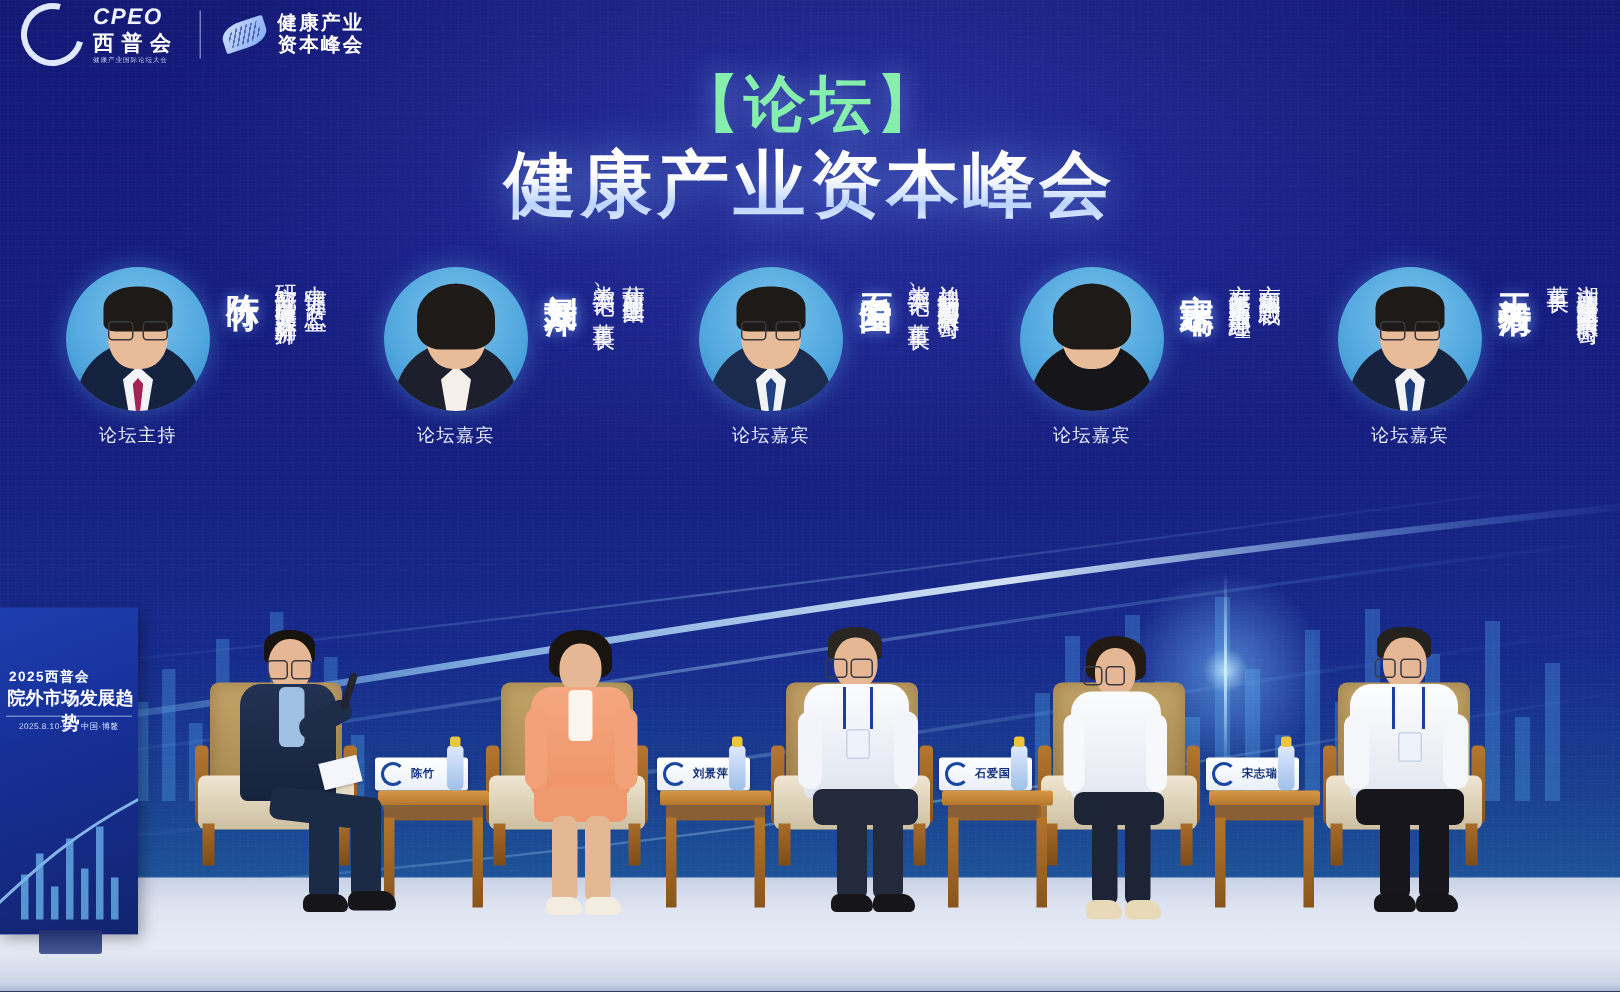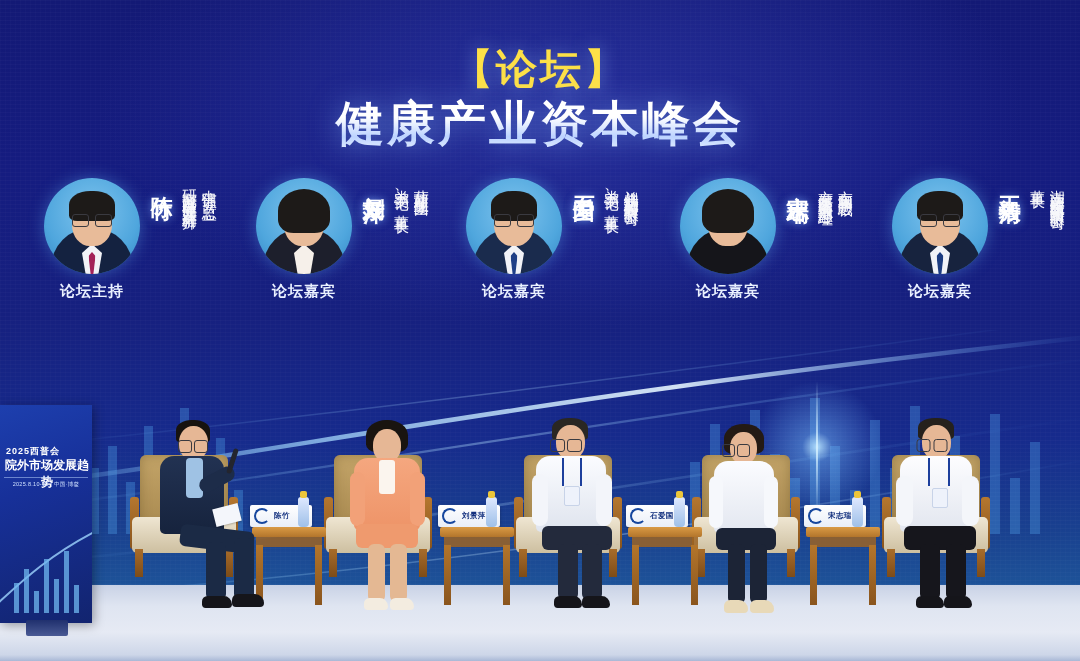--- a/index.html
+++ b/index.html
@@ -50,34 +50,34 @@
   .leaf{width:30px;height:18px;border-radius:50% 6% 50% 6%;
      background:linear-gradient(135deg,#cfe0ff,#7fa9f5);transform:rotate(-18deg);position:relative;}
   .leaf:after{content:"";position:absolute;inset:3px 4px;border-radius:50% 6% 50% 6%;
      background:repeating-linear-gradient(118deg,rgba(20,30,120,.55) 0 1px,rgba(255,255,255,0) 1px 3px);}
   .hc-txt{display:flex;flex-direction:column;line-height:1.15;}
   .hc-txt span{font-size:13px;font-weight:bold;color:#fff;letter-spacing:1.5px;}
 
   
   .title{position:absolute;left:0;right:0;top:46px;text-align:center;z-index:6;}
   .title .l1{font-size:41px;font-weight:bold;letter-spacing:3px;line-height:1.15;
-     color:#fde047;text-shadow:0 0 18px rgba(150,195,255,.55);}
+     color:#86efac;text-shadow:0 0 18px rgba(150,195,255,.55);}
   .title .l2{font-size:48px;font-weight:bold;letter-spacing:3px;line-height:1.2;margin-top:2px;
      background:linear-gradient(180deg,#ffffff 38%,#bcd3ff 72%,#eaf2ff 100%);
      -webkit-background-clip:text;background-clip:text;color:transparent;
      filter:drop-shadow(0 0 14px rgba(140,190,255,.5));}
 
   
   .panelists{position:absolute;left:0;top:178px;width:1080px;height:250px;z-index:5;}
   .panelist{position:absolute;top:0;display:flex;align-items:flex-start;}
   .pcol{display:flex;flex-direction:column;align-items:center;width:112px;flex:0 0 112px;}
   .avatar{width:96px;height:96px;border-radius:50%;overflow:hidden;position:relative;
      background:radial-gradient(circle at 50% 36%,#7fc4ee 0%,#4fa6dd 60%,#2f7fbe 100%);
      box-shadow:0 0 16px rgba(110,190,255,.35);}
-  .role{font-size:15px;color:#eaf1ff;margin-top:8px;letter-spacing:1px;font-weight:bold;}
+  .role{font-size:12px;color:#eaf1ff;margin-top:8px;letter-spacing:1px;}
   .pname{writing-mode:vertical-rl;font-size:22px;font-weight:bold;color:#fff;
      letter-spacing:3px;line-height:1.08;margin-left:2px;text-shadow:0 0 10px rgba(130,180,255,.5);}
   .ptitle{display:flex;flex-direction:row-reverse;margin-left:4px;}
   .ptitle span{writing-mode:vertical-rl;font-size:15px;color:#ffffff;letter-spacing:2px;
      line-height:1.12;margin-left:3px;opacity:.97;}
 
   
   .face{position:absolute;left:50%;transform:translateX(-50%);}
   .head{width:40px;height:48px;border-radius:48% 48% 44% 44%;background:#e8bb99;top:20px;}
   .hair{width:46px;height:30px;border-radius:46% 46% 18% 18%;background:#1d1a18;top:13px;}
@@ -214,20 +214,38 @@
         <rect x="1010" y="128" width="10" height="56"></rect>
           <rect x="1030" y="92" width="10" height="92"></rect>
       </g>
     </svg>
   </div>
 
   <div class="starburst"></div>
   <div class="ledlines"></div>
   <div class="ledcols"></div>
 
+  <div class="logobar">
+    <div class="logo-cpe">
+      <div class="cpe-mark"></div>
+      <div class="cpe-txt">
+        <div class="cpe-en">CPEO</div>
+        <div class="cpe-cn">西普会</div>
+        <div class="cpe-sub">健康产业国际论坛大会</div>
+      </div>
+    </div>
+    <div class="logo-div"></div>
+    <div class="logo-hc">
+      <div class="leaf"></div>
+      <div class="hc-txt">
+        <span>健康产业</span>
+        <span>资本峰会</span>
+      </div>
+    </div>
+  </div>
 
   <div class="title">
     <div class="l1">【论坛】</div>
     <div class="l2">健康产业资本峰会</div>
   </div>
 
   <div class="panelists">
 
     <div class="panelist" style="left:36px;">
       <div class="pcol">

